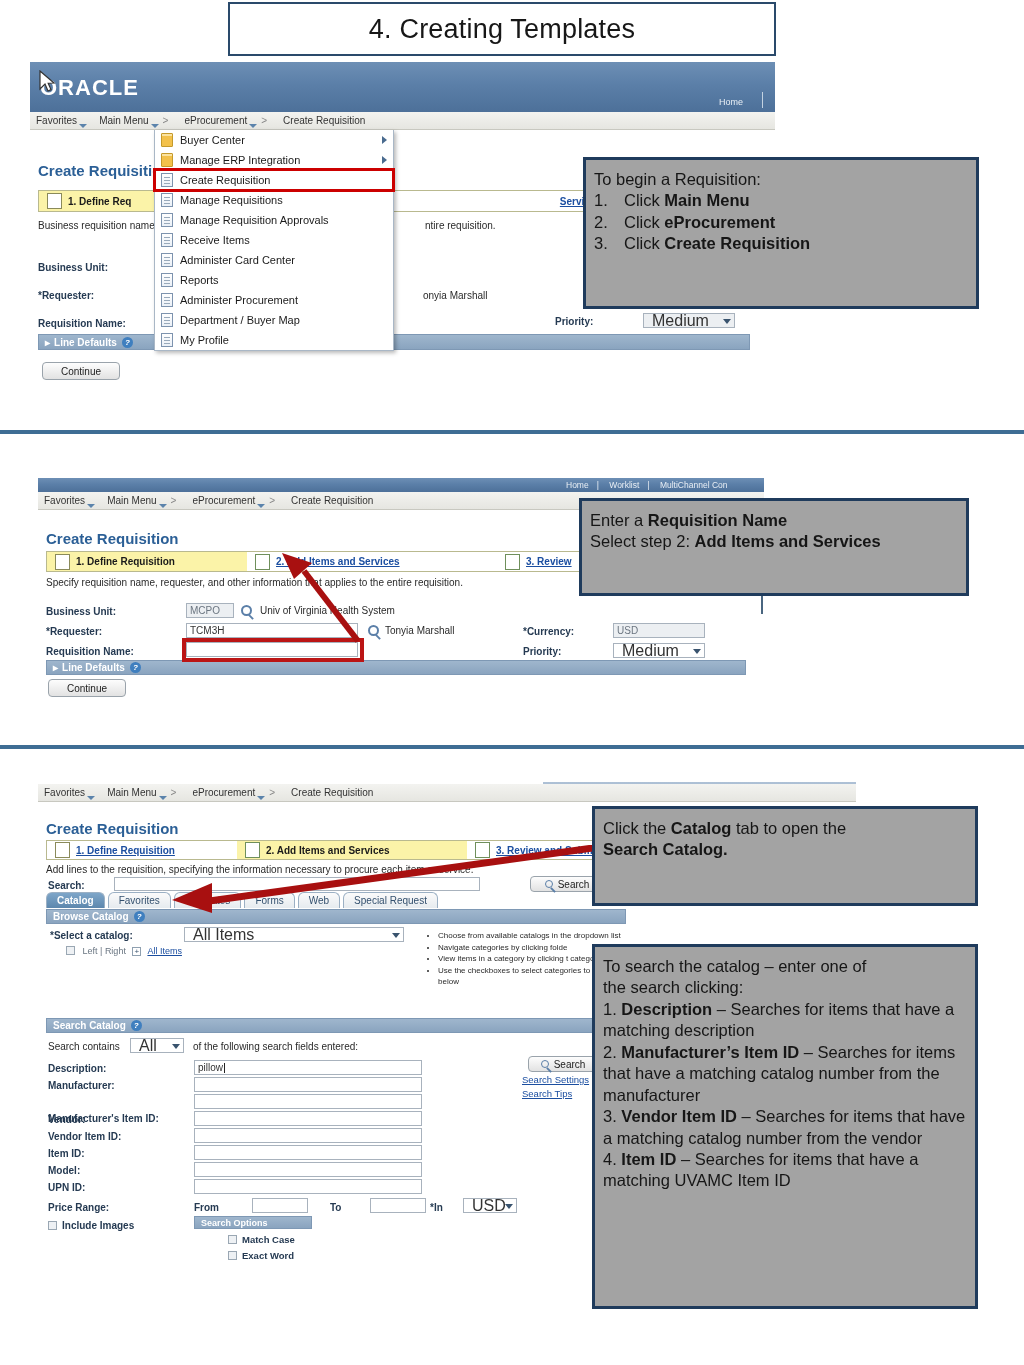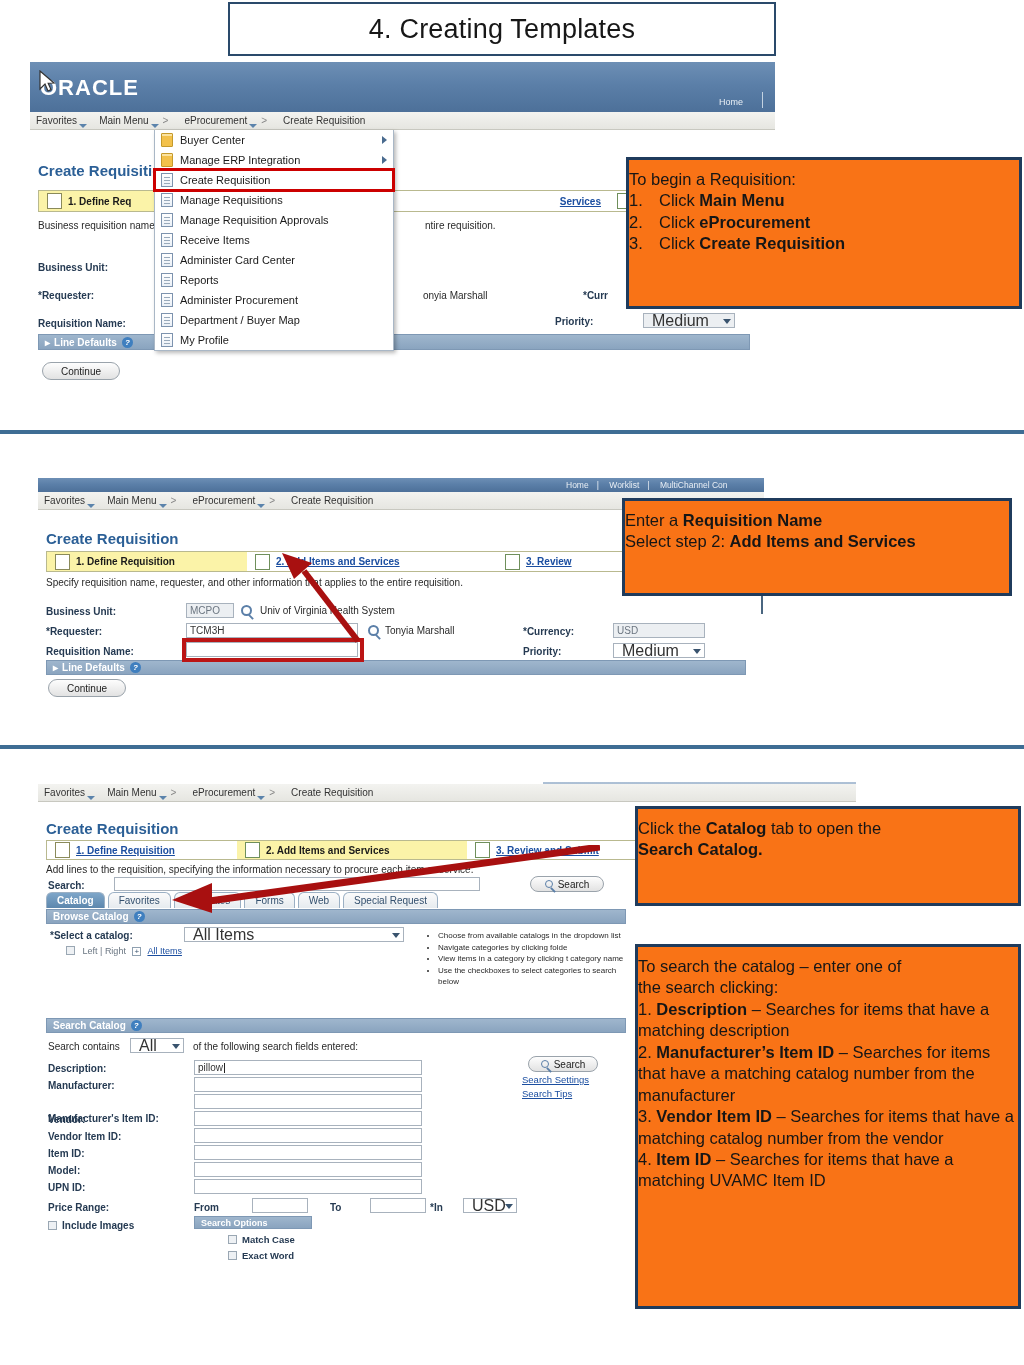--- a/index.html
+++ b/index.html
@@ -93,38 +93,38 @@
         font-size:16px; color:#333; padding:0 14px 0 8px; display:flex; align-items:center;}
   .sel:after{content:"";position:absolute;right:3px;top:5px;width:0;height:0;
     border-left:4px solid transparent;border-right:4px solid transparent;border-top:5px solid #39536e;}
   .magn{ position:absolute; width:11px;height:11px;border:2px solid #5b7fa8;border-radius:50%;}
   .magn:after{content:"";position:absolute;right:-4px;bottom:-4px;width:6px;height:2px;
     background:#5b7fa8;transform:rotate(45deg);}
   .blue-band{ position:absolute; background:linear-gradient(to bottom,#9fb6cd,#8aa4bf);
     border:1px solid #7e98b4; font-size:10px; font-weight:bold; color:#ffffff;
     display:flex; align-items:center; padding:0 6px;}
   .gray-btn{ position:absolute; background:linear-gradient(to bottom,#fdfdfd,#e2e2e2);
-    border:1px solid #9aa3ab; border-radius:9px; font-size:10px; color:#222;
+    border:1px solid #9aa3ab; border-radius:4px; font-size:10px; color:#222;
     display:flex;align-items:center;justify-content:center;}
   .qmark{ display:inline-block;width:11px;height:11px;border-radius:50%;
     background:#3f7fbf;color:#fff;font-size:8px;line-height:11px;text-align:center;
     margin-left:5px;font-weight:bold;}
 
   
   .tabrow{ position:absolute; display:flex; align-items:flex-end; }
   .tab{ height:16px; border:1px solid #9bb0c4; border-bottom:none;
         border-radius:6px 6px 0 0; background:linear-gradient(to bottom,#fbfbfb,#e6ebef);
         font-size:10px; color:#33506e; padding:0 10px; display:flex;align-items:center;
         margin-right:3px;}
   .tab.sel-tab{ background:linear-gradient(to bottom,#7ea6c9,#5d87ad); color:#fff; font-weight:bold;}
 
   
   .callout{
-    position:absolute; background:#f97316; border:3px solid #1f3b5c;
-    padding:9px 0; color:#161616;margin-left:43px;
+    position:absolute; background:#a3a3a3; border:3px solid #1f3b5c;
+    padding:9px 8px; color:#161616;
   }
   .callout .line{ font-size:16.5px; line-height:1.30; white-space:nowrap;}
   .callout .line.wrap{ white-space:normal;}
   .callout b{ font-weight:bold; }
   .callout ol{ margin:0; padding-left:0; list-style:none;}
   .callout ol li{ font-size:16.5px; line-height:1.30; display:flex; }
   .callout ol li .n{ width:30px; flex:none;}
 
   
   .arrow-svg{ position:absolute; pointer-events:none;}

